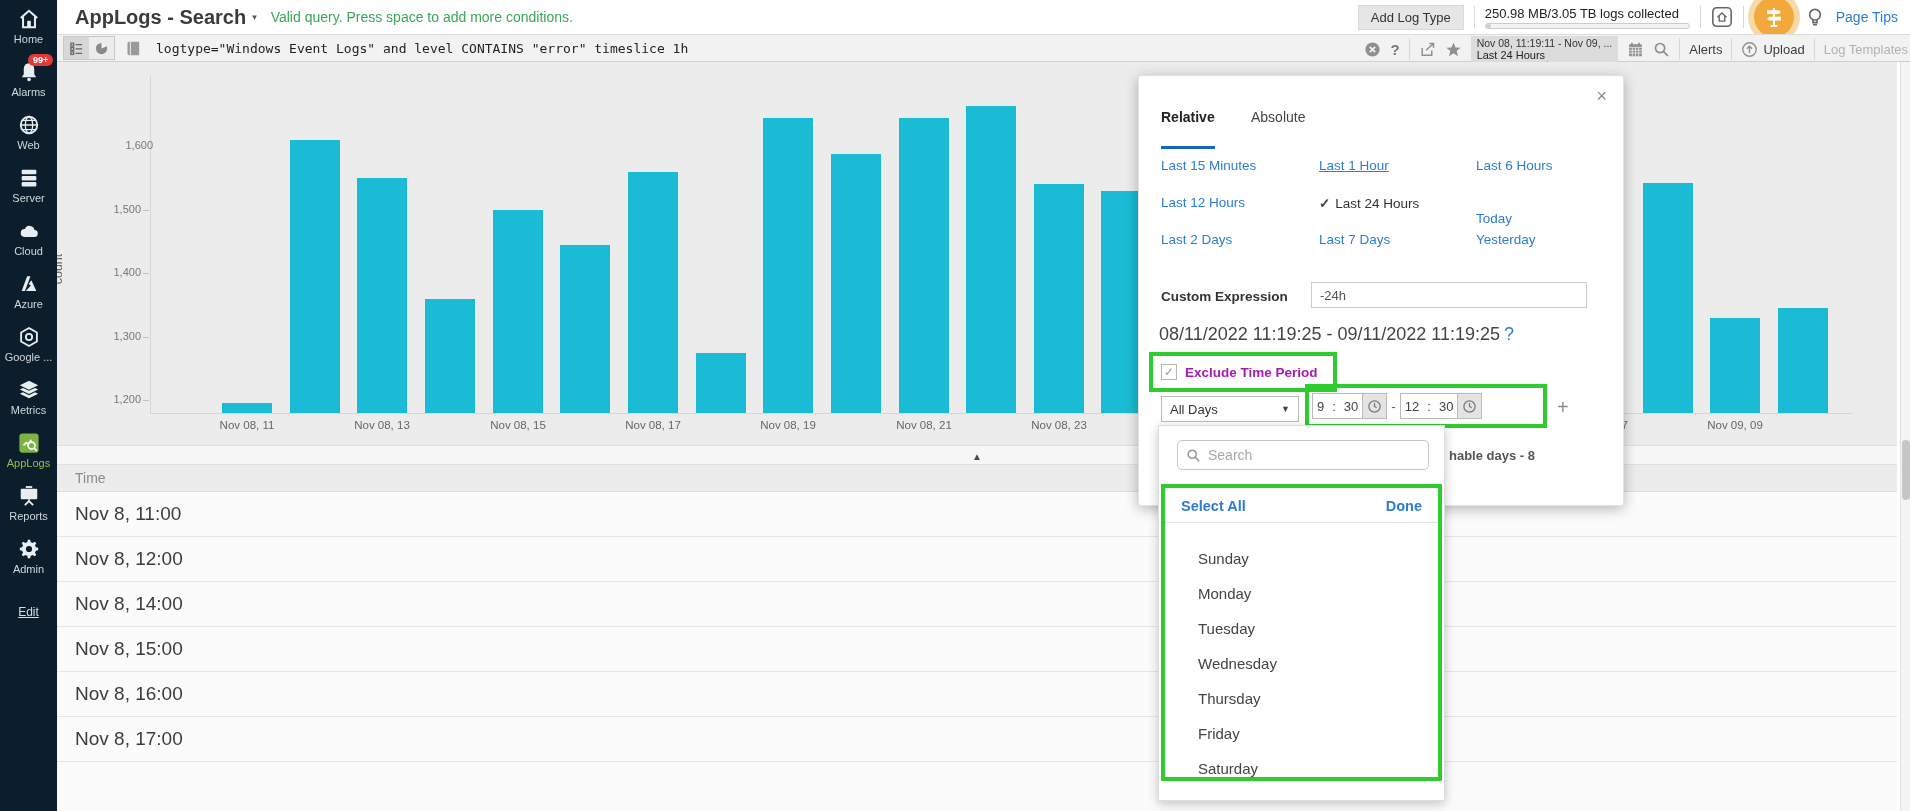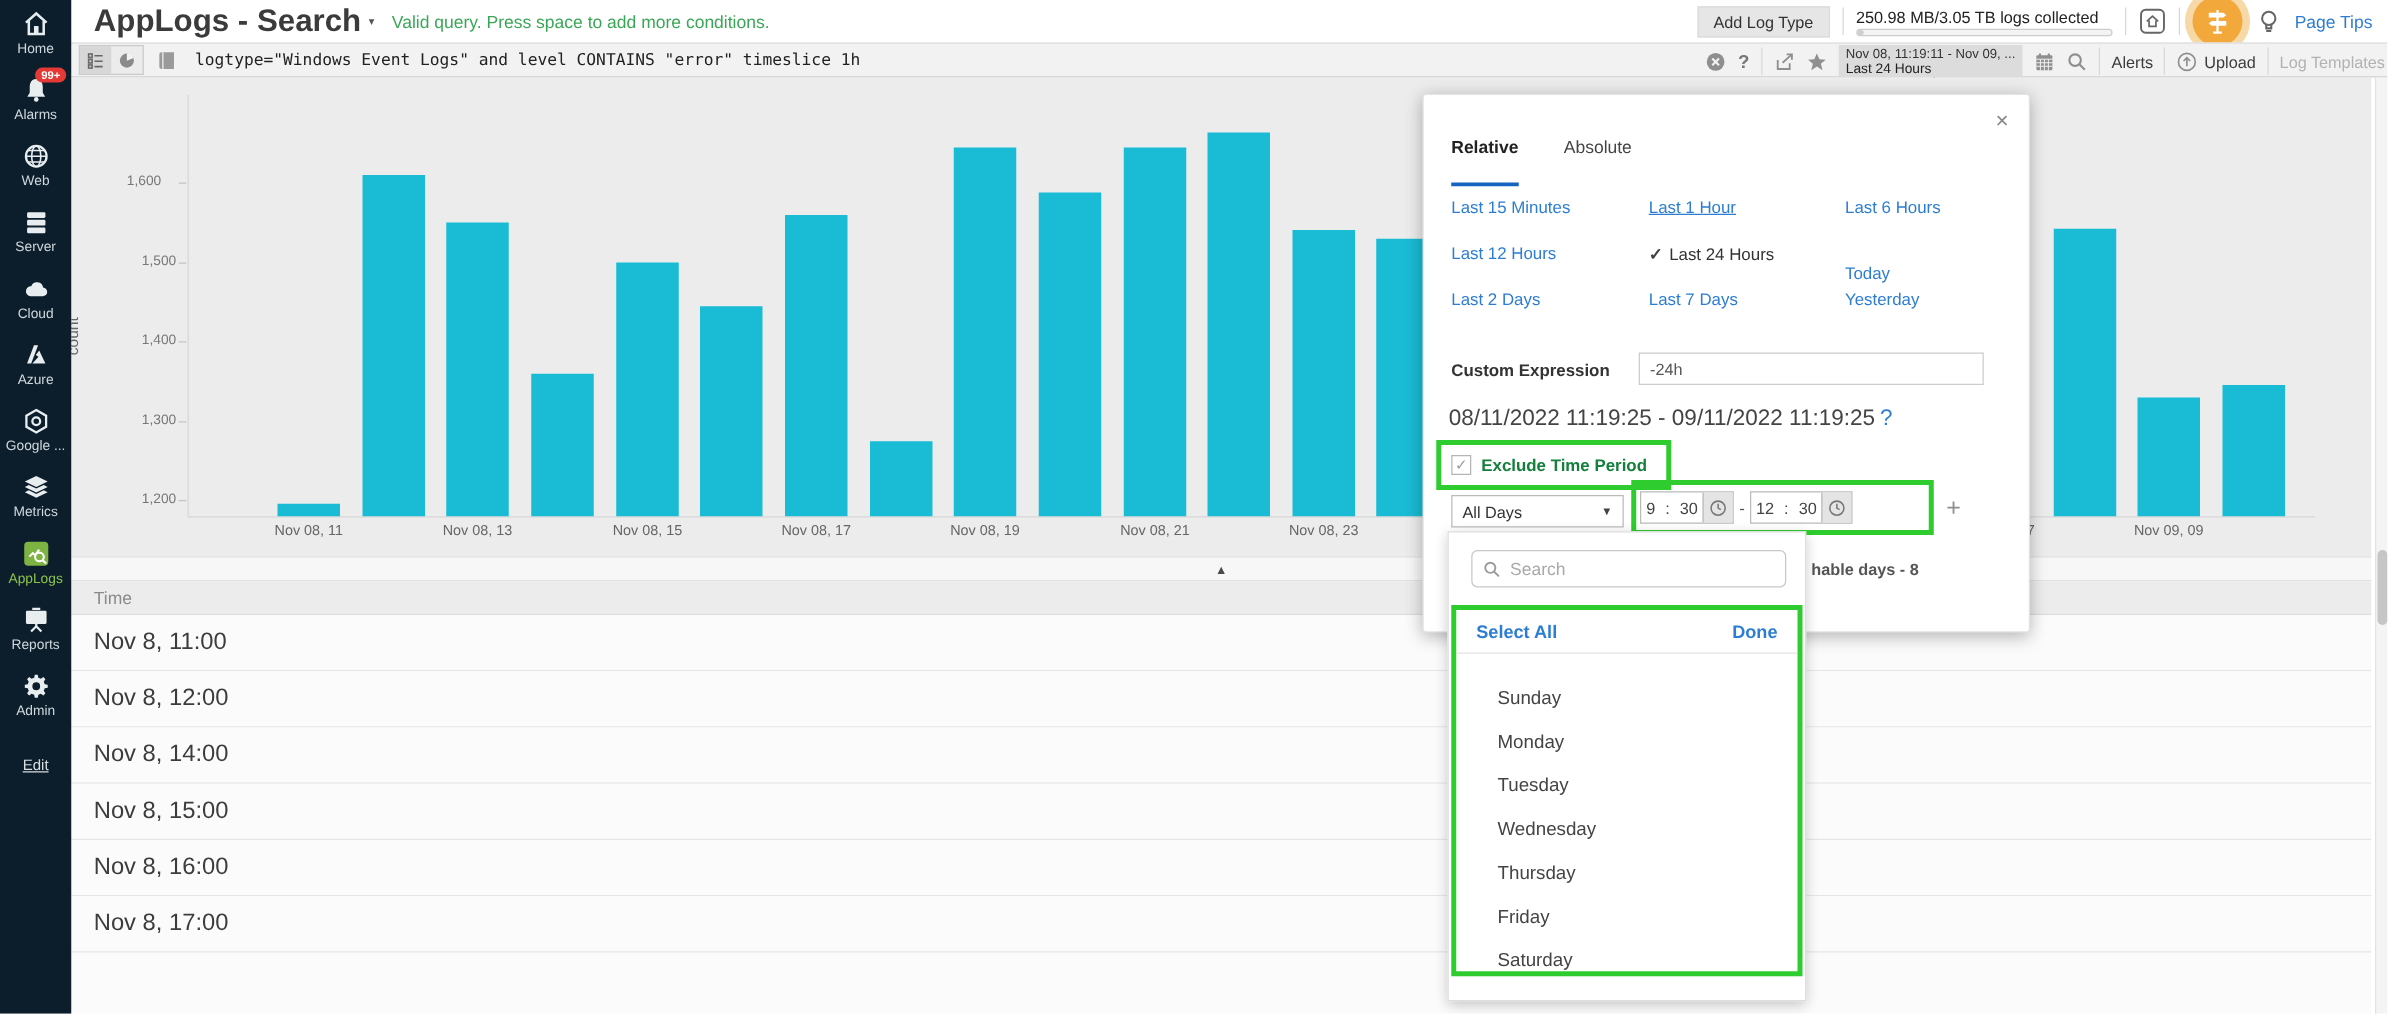--- a/index.html
+++ b/index.html
@@ -11,21 +11,21 @@
   .sb-item{display:flex;flex-direction:column;align-items:center;margin-bottom:16px;cursor:pointer;position:relative;width:100%}
   .sb-ico{width:22px;height:22px;color:#e8edf0}
   .sb-ico svg{width:22px;height:22px;display:block}
   .sb-label{font-size:11px;color:#cfd8dc;margin-top:3px;white-space:nowrap}
   .sb-item.active .sb-label{color:#8bc34a}
   .sb-badge{position:absolute;top:-7px;left:28px;background:#e53935;color:#fff;font-size:9px;
             padding:1px 5px;border-radius:8px;font-weight:bold}
   .sb-edit{font-size:12px;color:#d7dde1;text-decoration:underline;margin-top:14px}
   
   #header{position:absolute;left:57px;top:0;width:1853px;height:34px;background:#fff;display:flex;align-items:center}
-  #page-title{font-size:25px;font-weight:bold;color:#3b3b3b;margin-left:18px}
+  #page-title{font-size:20px;font-weight:bold;color:#3b3b3b;margin-left:18px}
   .title-caret{font-size:9px;color:#555;margin-left:6px}
   #query-hint{font-size:14px;color:#3aa757;margin-left:14px}
   #header-right{position:absolute;right:8px;top:0;height:34px;display:flex;align-items:center;gap:10px}
   .hdr-btn{background:#e6e6e6;border:1px solid #dadada;font-size:13px;color:#333;padding:4px 12px;cursor:pointer}
   .vdiv{width:1px;height:22px;background:#d8d8d8}
   #usage-wrap{display:flex;flex-direction:column;align-items:flex-start}
   #usage-text{font-size:13px;color:#222}
   #usage-track{width:205px;height:6px;border:1px solid #ccc;border-radius:3px;background:#f3f3f3;margin-top:2px}
   #usage-fill{width:5px;height:100%;background:#cfcfcf;border-radius:3px}
   .hdr-ico{width:22px;height:22px;color:#666;cursor:pointer}
@@ -83,21 +83,21 @@
   .qlink .chk{color:#444;margin-right:5px;font-weight:bold}
   #ce-label{position:absolute;left:22px;top:213px;font-weight:bold;color:#333}
   #ce-input{position:absolute;left:172px;top:206px;width:276px;height:26px;border:1px solid #ccc;
             font-size:13px;color:#555;padding-left:8px;font-family:"Liberation Sans",sans-serif}
   #resolved-range{position:absolute;left:20px;top:248px;color:#444;font-size:18px}
   #resolved-help{color:#2d7dd2;cursor:pointer;margin-left:4px}
   .greenbox{position:absolute;border:4px solid #2ecc2e}
   #exclude-box{left:10px;top:276px;width:188px;height:40px;display:flex;align-items:center}
   #exclude-cb{width:16px;height:16px;border:1px solid #b5b5b5;background:#fff;margin-left:8px;color:#9a9a9a;
               font-size:12px;line-height:15px;text-align:center;cursor:pointer}
-  #exclude-label{font-weight:bold;color:#15803d;margin-left:8px;white-space:nowrap}
+  #exclude-label{font-weight:bold;color:#a21caf;margin-left:8px;white-space:nowrap}
   #alldays-select{position:absolute;left:22px;top:320px;width:138px;height:26px;border:1px solid #bbb;background:#fff;
                   font-size:13px;color:#333;display:flex;align-items:center;padding:0 8px;cursor:pointer}
   #alldays-caret{margin-left:auto;font-size:9px;color:#444}
   #time-box{left:166px;top:308px;width:242px;height:44px;display:flex;align-items:center;gap:4px;padding:0 3px}
   .time-input{height:26px;border:1px solid #bbb;background:#fff;display:flex;align-items:center;font-size:13px;color:#444}
   .time-input span{padding:0 4px}
   .clock-btn{width:24px;height:24px;background:#e4e4e4;border-left:1px solid #bbb;display:flex;align-items:center;
              justify-content:center;color:#777;cursor:pointer}
   .clock-btn svg{width:15px;height:15px}
   #time-dash{color:#555}
@@ -339,21 +339,21 @@
 <div class="axis-line" style="left: 93px; top: 14px; width: 1px; height: 337px;"></div>
     <div class="axis-line" style="left: 93px; top: 351px; width: 1702px; height: 1px;"></div>
     <div class="ytick-label" style="left: 24px; top: 331.3px;">1,200</div>
     <div class="ytick-mark" style="left: 86px; top: 338.3px;"></div>
     <div class="ytick-label" style="left: 24px; top: 267.8px;">1,300</div>
     <div class="ytick-mark" style="left: 86px; top: 274.8px;"></div>
     <div class="ytick-label" style="left: 24px; top: 204.3px;">1,400</div>
     <div class="ytick-mark" style="left: 86px; top: 211.3px;"></div>
     <div class="ytick-label" style="left: 24px; top: 140.8px;">1,500</div>
     <div class="ytick-mark" style="left: 86px; top: 147.8px;"></div>
-    <div class="ytick-label" style="left: 12px; top: 77.3px;">1,600</div>
+    <div class="ytick-label" style="left: 36px; top: 77.3px;">1,600</div>
     <div class="ytick-mark" style="left: 86px; top: 84.3px;"></div>
     <div class="bar" title="Nov 08, 11:00 : 1195" style="left: 165px; top: 341px; width: 50px; height: 10px; background: rgb(25, 188, 212);"></div>
     <div class="bar" title="Nov 08, 12:00 : 1610" style="left: 233px; top: 78px; width: 50px; height: 273px; background: rgb(25, 188, 212);"></div>
     <div class="bar" title="Nov 08, 13:00 : 1550" style="left: 300px; top: 116px; width: 50px; height: 235px; background: rgb(25, 188, 212);"></div>
     <div class="bar" title="Nov 08, 14:00 : 1360" style="left: 368px; top: 237px; width: 50px; height: 114px; background: rgb(25, 188, 212);"></div>
     <div class="bar" title="Nov 08, 15:00 : 1500" style="left: 436px; top: 148px; width: 50px; height: 203px; background: rgb(25, 188, 212);"></div>
     <div class="bar" title="Nov 08, 16:00 : 1445" style="left: 503px; top: 183px; width: 50px; height: 168px; background: rgb(25, 188, 212);"></div>
     <div class="bar" title="Nov 08, 17:00 : 1560" style="left: 571px; top: 110px; width: 50px; height: 241px; background: rgb(25, 188, 212);"></div>
     <div class="bar" title="Nov 08, 18:00 : 1275" style="left: 639px; top: 291px; width: 50px; height: 60px; background: rgb(25, 188, 212);"></div>
     <div class="bar" title="Nov 08, 19:00 : 1645" style="left: 706px; top: 56px; width: 50px; height: 295px; background: rgb(25, 188, 212);"></div>

